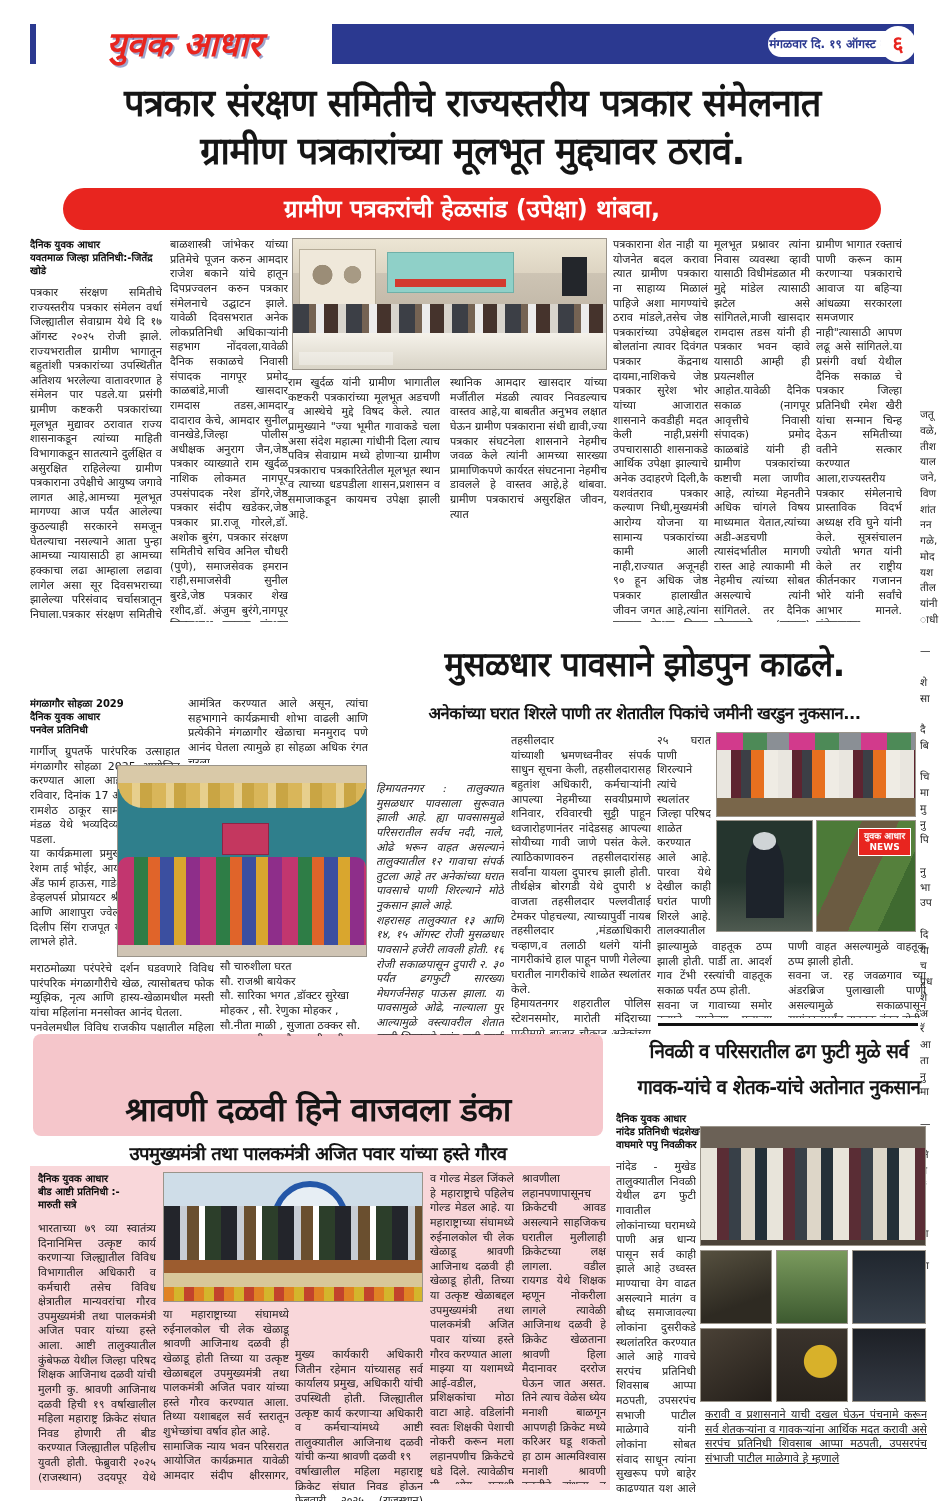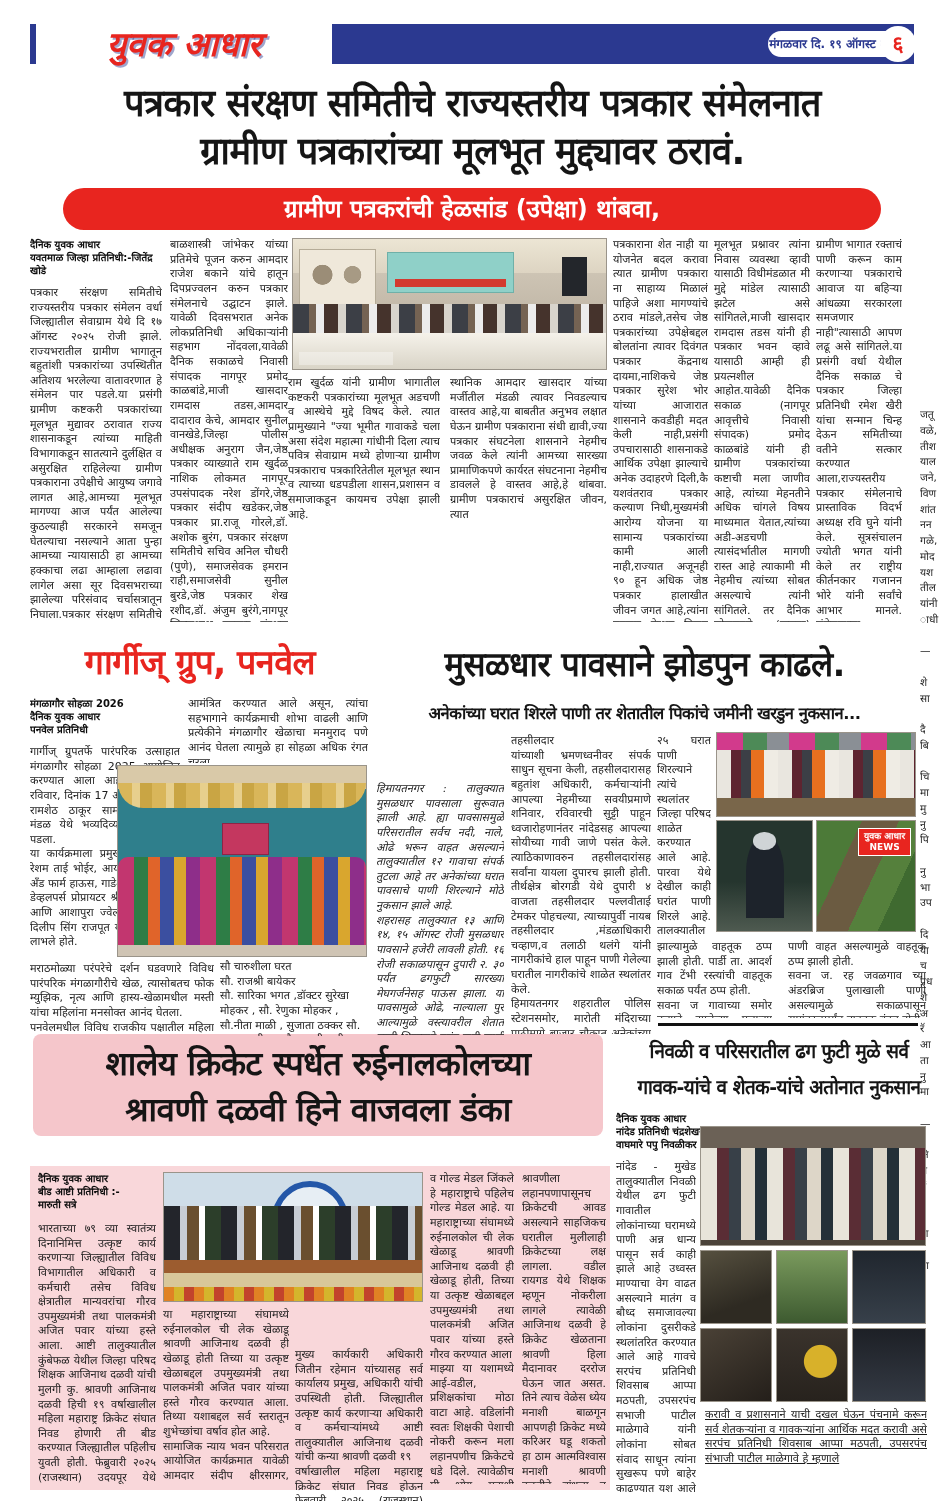--- a/index.html
+++ b/index.html
@@ -125,22 +125,21 @@
     <div class="layer conf-sketch"></div>
     <div class="layer conf-banner">
         <i></i>
       </div>
     <div class="layer conf-speaker"></div>
     <div class="layer conf-people"></div>
     <div class="layer conf-table"></div>
     <div class="layer conf-cap"></div>
   </div>
 
-  <div class="hl garg-head">गार्गीज् ग्रुप, पनवेल</div>
-  <div class="byl" style="left:30px;top:697px;width:150px;height:46px;">मंगळागौर सोहळा 2026
+  <div class="byl" style="left:30px;top:697px;width:150px;height:46px;">मंगळागौर सोहळा 2029
 दैनिक युवक आधार
 पनवेल प्रतिनिधी</div>
   <div class="col pre" style="left:30px;top:745px;width:150px;height:213px;">गार्गीज् ग्रुपतर्फे पारंपरिक उत्साहात मंगळागौर सोहळा 2025 आयोजित करण्यात आला आहे. हा सोहळा रविवार, दिनांक 17 ऑगस्ट रोजी, श्री रामशेठ ठाकूर सामाजिक विकास मंडळ येथे भव्यदिव्य पद्धतीने पार पडला.
 या कार्यक्रमाला प्रमुख प्रायोजक डी रेशम ताई भोईर, आया आरुष रिसॉर्ट अँड फार्म हाऊस, गाडेश्वर, साई पलक डेव्हलपर्स प्रोप्रायटर श्री. भुषण पोवळे आणि आशापुरा ज्वेलर्स, बिथुवे श्री. दिलीप सिंग राजपूत यांचे प्रायोजकत्व लाभले होते.</div>
   <div class="col pre" style="left:188px;top:697px;width:180px;height:66px;">आमंत्रित करण्यात आले असून, त्यांचा सहभागाने कार्यक्रमाची शोभा वाढली आणि प्रत्येकीने मंगळागौर खेळाचा मनमुराद पणे आनंद घेतला त्यामुळे हा सोहळा अधिक रंगत चरला ...
 डॉक्टर कविता चौतमल</div>
   <div class="ph ph-garg" style="left:117px;top:765px;width:250px;height:192px;">
     <div class="layer garg-garland"></div>
     <div class="layer garg-banner"></div>
     <div class="layer garg-people"></div>
@@ -178,22 +177,22 @@
 
   <div class="col pre" style="left:657px;top:940px;width:115px;height:78px;">झाल्यामुळे वाहतूक ठप्प झाली होती. पार्डी ता. आदर्श गाव टेंभी रस्त्यांची वाहतूक सकाळ पर्यंत ठप्प होती.
 सवना ज गावाच्या समोर नव्याने झालेल्या पुलाच्या समोरील पुलावरुन</div>
   <div class="col pre" style="left:778px;top:940px;width:138px;height:78px;margin-left:10px;">पाणी वाहत असल्यामुळे वाहतूक ठप्प झाली होती.
 सवना ज. रह जवळगाव च्या अंडरब्रिज पुलाखाली पाणी असल्यामुळे सकाळपासून सायंकाळपर्यंत वाहतूक बंदच होती.</div>
 
   <div class="rule" style="left:658px;top:1023px;width:260px;height:3px;"></div>
 
   <div class="cric-headbox"></div>
   <div class="cric-bg"></div>
-  <div class="hl cric-h" style="left:33px;top:1040px;">शालेय क्रिकेट स्पर्धेत रुईनालकोलच्या</div>
   <div class="hl cric-h" style="left:33px;top:1086px;">श्रावणी दळवी हिने वाजवला डंका</div>
+  <div class="hl cric-sub">उपमुख्यमंत्री तथा पालकमंत्री अजित पवार यांच्या हस्ते गौरव</div>
   <div class="byl" style="left:38px;top:1172px;width:118px;height:48px;">दैनिक युवक आधार
 बीड आष्टी प्रतिनिधी :-
 मारुती सत्रे</div>
   <div class="col" style="left:38px;top:1222px;width:118px;height:262px;">भारताच्या ७९ व्या स्वातंत्र्य दिनानिमित्त उत्कृष्ट कार्य करणाऱ्या जिल्ह्यातील विविध विभागातील अधिकारी व कर्मचारी तसेच विविध क्षेत्रातील मान्यवरांचा गौरव उपमुख्यमंत्री तथा पालकमंत्री अजित पवार यांच्या हस्ते आला. आष्टी तालुक्यातील कुंबेफळ येथील जिल्हा परिषद शिक्षक आजिनाथ दळवी यांची मुलगी कु. श्रावणी आजिनाथ दळवी हिची १९ वर्षाखालील महिला महाराष्ट्र क्रिकेट संघात निवड होणारी ती बीड करण्यात जिल्ह्यातील पहिलीच युवती होती. फेब्रुवारी २०२५ (राजस्थान) उदयपूर येथे राज्यस्तरीय शालेय क्रिकेट स्पर्धा संपन्न झाली यामध्ये महाराष्ट्र संघाने प्रथम क्रमांक पटकावला व गोल्ड मेडल जिंकले हे महाराष्ट्राचे पहिलेच गोल्ड मेडल आहे.</div>
   <div class="ph ph-stage" style="left:163px;top:1172px;width:260px;height:130px;">
     <div class="layer stage-chakra"></div>
     <div class="layer stage-people"></div>
     <div class="layer stage-flowers"></div>
   </div>
   <div class="col pre" style="left:163px;top:1308px;width:126px;height:176px;">या महाराष्ट्राच्या संघामध्ये रुईनालकोल ची लेक खेळाडू श्रावणी आजिनाथ दळवी ही खेळाडू होती तिच्या या उत्कृष्ट खेळाबद्दल उपमुख्यमंत्री तथा पालकमंत्री अजित पवार यांच्या हस्ते गौरव करण्यात आला. तिथ्या यशाबद्दल सर्व स्तरातून शुभेच्छांचा वर्षाव होत आहे.

